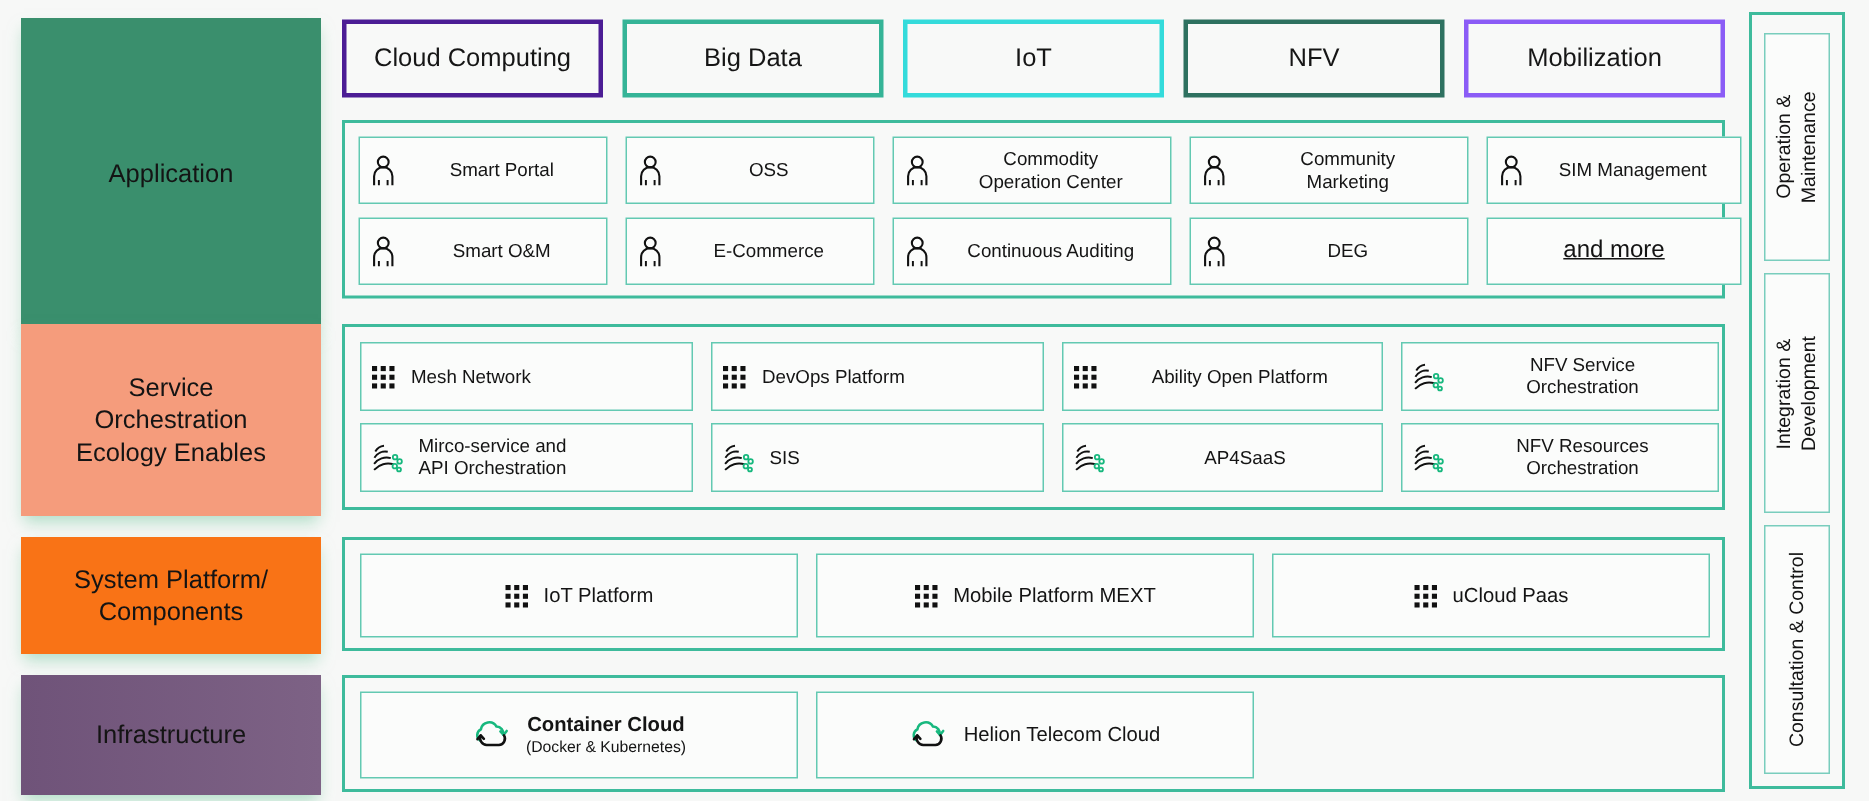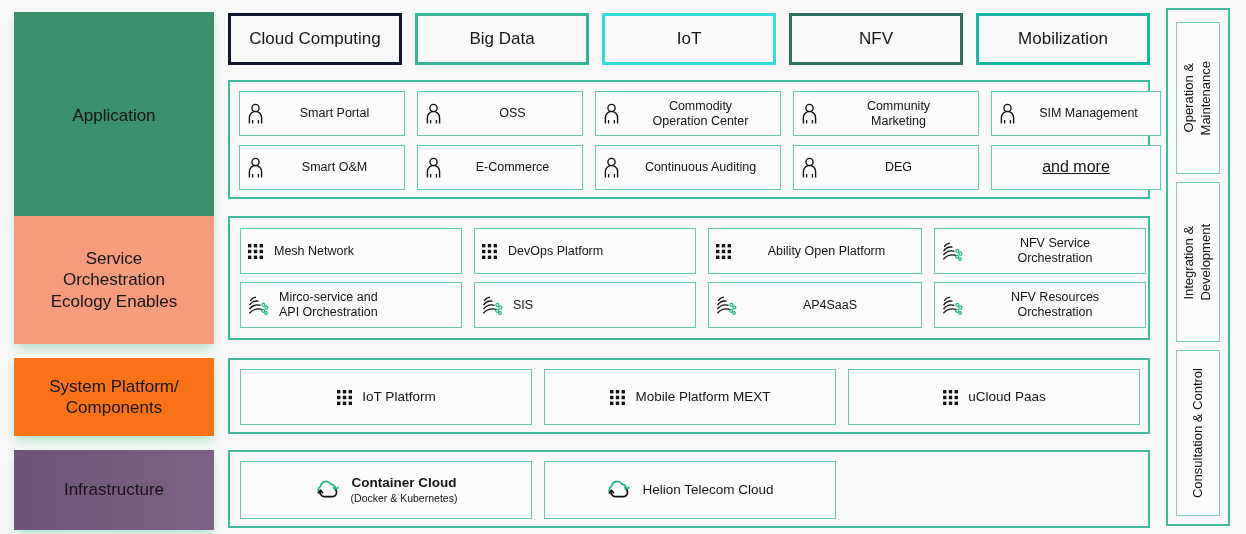--- a/index.html
+++ b/index.html
@@ -29,25 +29,25 @@
 
   
   .main{position:absolute;left:228px;top:0;width:922px;height:534px;}
 
   .tagrow{position:absolute;left:0;top:13px;width:922px;height:52px;display:flex;gap:13px;}
   .tag{
     flex:1;background:#f8f9f8;
     display:flex;align-items:center;justify-content:center;
     font-size:17px;color:#161616;
   }
-  .tag.c0{border:3px solid #0f172a;}
+  .tag.c0{border:3px solid #4c1d95;}
   .tag.c1{border:3px solid #35b497;}
   .tag.c2{border:3px solid #34dbdb;}
   .tag.c3{border:3px solid #2e7160;}
-  .tag.c4{border:3px solid #14b8a6;}
+  .tag.c4{border:3px solid #8b5cf6;}
 
   .panel{
     position:absolute;left:0;
     border:2px solid #3ebb9c;background:#f8f9f8;
     box-sizing:border-box;
   }
   .panel-app{top:80px;width:922px;height:119px;}
   .panel-svc{top:216px;width:922px;height:124px;}
   .panel-sys{top:358px;width:922px;height:76px;}
   .panel-inf{top:450px;width:922px;height:78px;}

